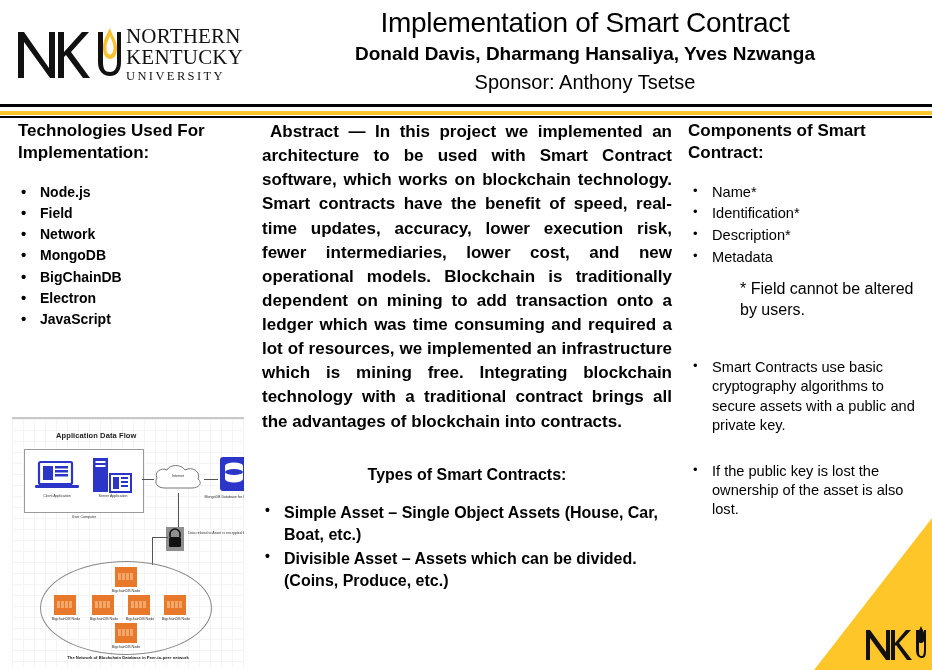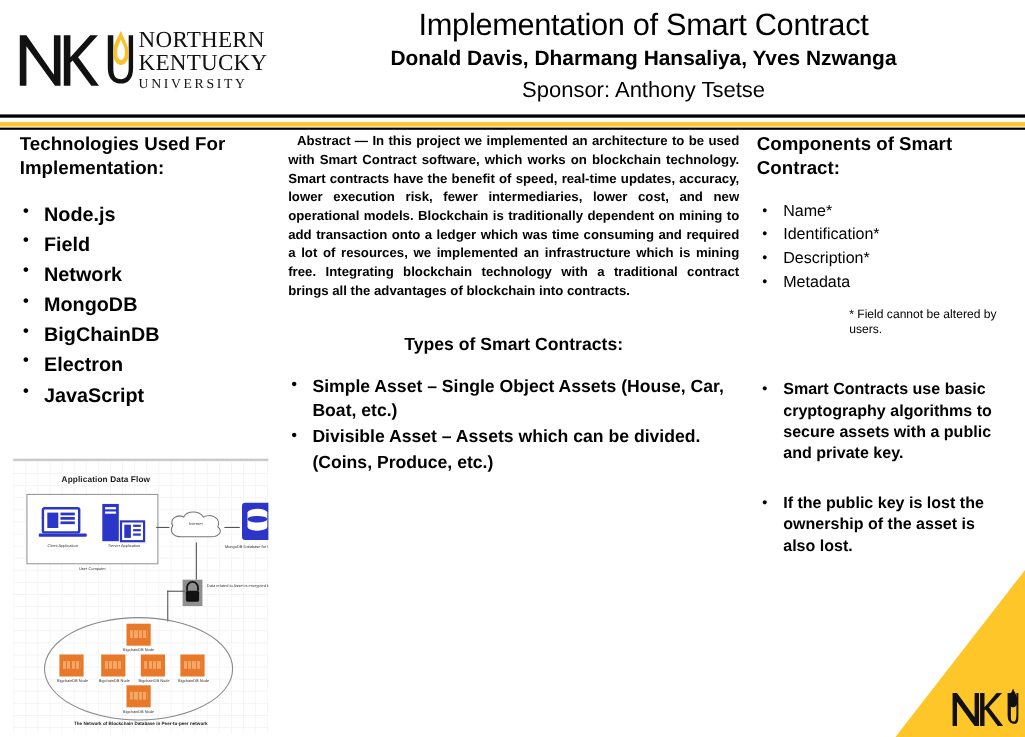--- a/index.html
+++ b/index.html
@@ -125,21 +125,21 @@
     margin: 0 0 18px 0;
   }
 
   
   ul.tech-list {
     list-style: none;
     margin: 0;
     padding: 0;
   }
   ul.tech-list li {
-    font-size: 18px;
+    font-size: 14px;
     font-weight: bold;
     line-height: 1.52;
     position: relative;
     padding-left: 22px;
   }
   ul.tech-list li::before {
     content: "\2022";
     position: absolute;
     left: 3px;
     top: -1px;
@@ -245,21 +245,21 @@
     left: 0; right: 0;
     top: 236px;
     text-align: center;
     font-size: 4.2px;
     font-weight: bold;
     color: #222;
   }
 
   
   #abstract-text {
-    font-size: 12px;
+    font-size: 17px;
     font-weight: bold;
     line-height: 1.42;
     text-align: justify;
     text-indent: 8px;
     margin: 0;
   }
   #types-heading {
     font-size: 16px;
     font-weight: bold;
     text-align: center;
@@ -300,29 +300,28 @@
     padding-left: 24px;
   }
   ul.components-list li::before {
     content: "\2022";
     position: absolute;
     left: 5px;
     top: -1px;
     font-size: 13px;
   }
   #field-note {
-    font-size: 11px;
+    font-size: 16px;
     line-height: 1.28;
-    margin: 10px 0 0 84px;
+    margin: 10px 0 0 52px;
   }
   ul.notes-list {
     list-style: none;
     margin: 38px 0 0 0;
     padding: 0;
-    font-weight: bold;
   }
   ul.notes-list li {
     font-size: 14.6px;
     line-height: 1.33;
     position: relative;
     padding-left: 24px;
     margin-bottom: 26px;
   }
   ul.notes-list li::before {
     content: "\2022";

